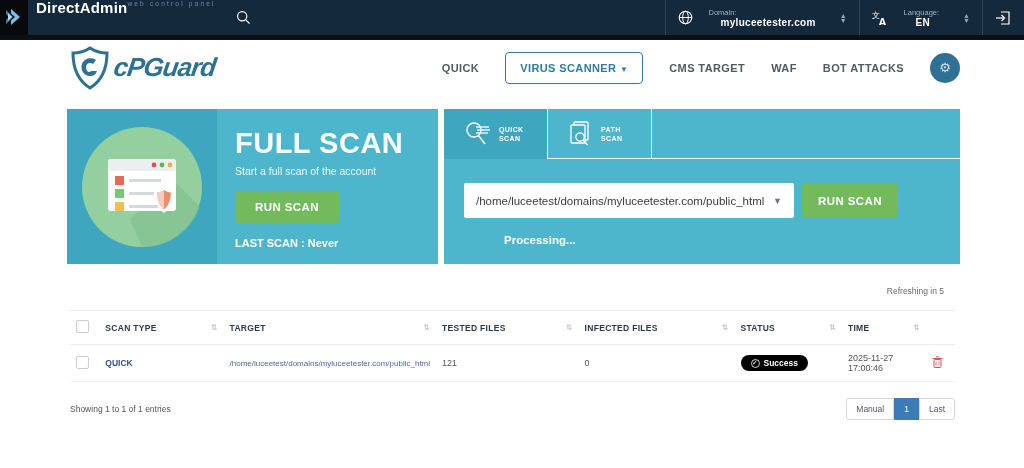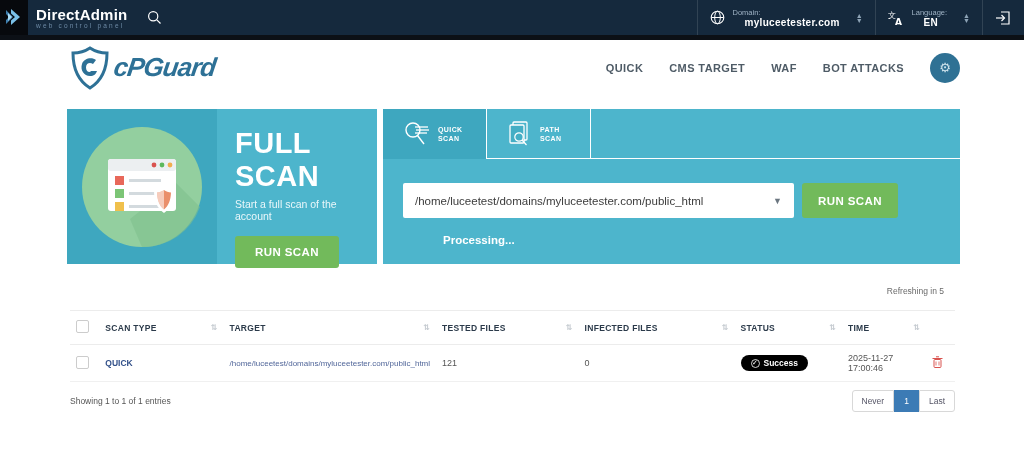--- a/index.html
+++ b/index.html
@@ -2,46 +2,46 @@
 <html><head>
 <meta charset="utf-8">
 <style>
   * { margin:0; padding:0; box-sizing:border-box; }
   html,body { width:1024px; height:468px; background:#fff; overflow:hidden;
     font-family:"Liberation Sans","DejaVu Sans",sans-serif; }
 
   
   .topbar { height:35px; background:#15293d; display:flex; align-items:stretch; }
   .logo-sq { width:28px; background:#07090d; display:flex; align-items:center; justify-content:center; }
-  .brand-wrap { display:flex; flex-direction:column; justify-content:center; padding:0 10px 0 8px; }
+  .brand-wrap { display:flex; flex-direction:row; justify-content:center; padding:0 10px 0 8px; }
   .brand { color:#fff; font-weight:bold; font-size:15px; letter-spacing:.2px; line-height:15px; }
   .brand-sub { color:#6d8aa5; font-size:6.5px; letter-spacing:2.2px; text-transform:lowercase; }
   .search-btn { display:flex; align-items:center; padding:0 10px; cursor:pointer; }
   .tb-right { margin-left:auto; display:flex; align-items:stretch; }
-  .tb-box { display:flex; align-items:center; gap:8px; padding:0 12px; border-left:1px solid rgba(255,255,255,.12); }
+  .tb-box { display:flex; align-items:center; gap:16px; padding:0 12px; border-left:1px solid rgba(255,255,255,.12); }
   .tb-labels { display:flex; flex-direction:column; line-height:10px; }
   .tb-label { color:#9fb3c5; font-size:7.5px; }
   .tb-value { color:#fff; font-size:10px; font-weight:bold; letter-spacing:.3px;margin-left:12px; }
   .updown { color:#8da3b6; font-size:7px; line-height:5px; display:flex; flex-direction:column; align-items:center; padding-left:8px; }
   .black-strip { height:5px; background:#0c1016; }
 
   
   .header { height:55px; display:flex; align-items:center; padding:0 64px 0 70px; background:#fff; }
   .cpguard { display:flex; align-items:center; gap:4px; }
   .cpg-text { color:#2e7196; font-weight:bold; font-style:italic; font-size:26px; letter-spacing:-1px; transform:skewX(-8deg); }
   .nav { margin-left:auto; display:flex; align-items:center; gap:26px; }
   .nav-item { color:#4e5b66; font-size:11px; font-weight:bold; letter-spacing:.4px; cursor:pointer; }
   .nav-item.active { color:#2e7ba3; border:1px solid #2e7ba3; border-radius:4px; padding:9px 14px; }
   .caret { font-size:8px; }
   .gear-btn { width:30px; height:30px; border-radius:50%; background:#2f7194; color:#cfe3ec;
     display:flex; align-items:center; justify-content:center; font-size:13px; cursor:pointer; }
 
   
   .panels { display:flex; gap:6px; margin:14px 64px 0 67px; height:155px; }
-  .full-scan { width:310px; background:#4db5cc; display:flex; }
+  .full-scan { width:371px; background:#4db5cc; display:flex; }
   .fs-illus { width:150px; background:#3ea7bf; display:flex; align-items:center; justify-content:center; }
   .fs-body { flex:1; padding:18px 10px 0 18px; }
   .fs-title { color:#fff; font-size:29px; font-weight:bold; letter-spacing:.5px; }
   .fs-sub { color:#eaf7fa; font-size:10.5px; margin-top:5px; }
   .btn-green { background:#72ba5b; border:none; color:#fff; font-weight:bold; font-size:11.5px;
     letter-spacing:.4px; padding:10px 20px; border-radius:3px; cursor:pointer;
     font-family:"Liberation Sans","DejaVu Sans",sans-serif; }
   .fs-body .btn-green { margin-top:14px; }
   .fs-last { color:#fff; font-size:11px; font-weight:bold; margin-top:14px; }
 
@@ -57,21 +57,21 @@
     padding:0 12px; cursor:pointer; }
   .select-text { color:#3c3c3c; font-size:11.5px; flex:1; }
   .select-caret { color:#6b7680; font-size:9px; }
   .sp-form .btn-green { width:96px; padding:0; }
   .sp-status { color:#fff; font-size:11.5px; font-weight:bold; margin:16px 0 0 20px;padding-left:40px; }
 
   
   .ms-head { display:flex; align-items:flex-end; margin:22px 80px 0 70px; }
   .ms-title { color:#3c3c3c; font-size:21px; font-weight:bold; }
   .ms-refresh { margin-left:auto; color:#6a6a6a; font-size:8.5px; }
-  table.scans { width:885px; margin:14px 0 8px 70px; border-collapse:collapse; }
+  table.scans { width:885px; margin:14px 0 16px 70px; border-collapse:collapse; }
   .scans thead tr { border-top:1px solid #ececec; border-bottom:1px solid #ececec; }
   .scans tbody tr { border-bottom:1px solid #f0f0f0; }
   .scans th { text-align:left; padding:9px 6px; font-size:8.5px; color:#2b3a4a; letter-spacing:.3px; }
   .scans td { padding:8px 6px; font-size:9px; color:#555; }
   .sort { float:right; color:#c3c9cf; font-size:8px; }
   .cb { width:13px; height:13px; border:1px solid #ccc; border-radius:2px; background:#fff; display:inline-block; cursor:pointer; }
   .cell-type { color:#33518a; font-weight:bold; font-size:8.5px; }
   .cell-target { color:#52679a; font-size:8px; }
   .pill { background:#000000; color:#fff; font-size:8.5px; font-weight:bold; border-radius:9px;
     padding:3px 10px; display:inline-flex; align-items:center; gap:4px; }
@@ -153,20 +153,24 @@
 <div class="header">
   <div class="cpguard">
     <svg width="40" height="44" viewBox="0 0 40 44">
       <path d="M20 2 C14 6 7 7 3 7 C3 22 7 34 20 42 C33 34 37 22 37 7 C33 7 26 6 20 2 Z" fill="none" stroke="#2e7196" stroke-width="3"></path>
       <path d="M26 14 C22 11 14 12 12 18 C10 24 14 30 20 30 C24 30 26 28 27 25 L21 25 C20 27 16 26 16 21.5 C16 17 20 16 23 18 Z" fill="#2e7196"></path>
     </svg>
     <span class="cpg-text">cPGuard</span>
   </div>
   <div class="nav">
     <span class="nav-item">QUICK</span>
+    <span class="nav-item active">
+      <span>VIRUS SCANNER</span>
+      <span class="caret">▼</span>
+    </span>
     <span class="nav-item">CMS TARGET</span>
     <span class="nav-item">WAF</span>
     <span class="nav-item">BOT ATTACKS</span>
     <span class="gear-btn">
       <span>⚙</span>
     </span>
   </div>
 </div>
 
 <div class="panels">
@@ -286,17 +290,17 @@
           </svg>
         </span>
       </td>
     </tr>
   </tbody>
 </table>
 
 <div class="ms-foot">
   <span class="showing">Showing 1 to 1 of 1 entries</span>
   <span class="pager">
-    <button class="page-btn">Never</button>
+    <button class="page-btn">Manual</button>
     <button class="page-btn active">1</button>
     <button class="page-btn">Last</button>
   </span>
 </div>
 
 </body></html>

